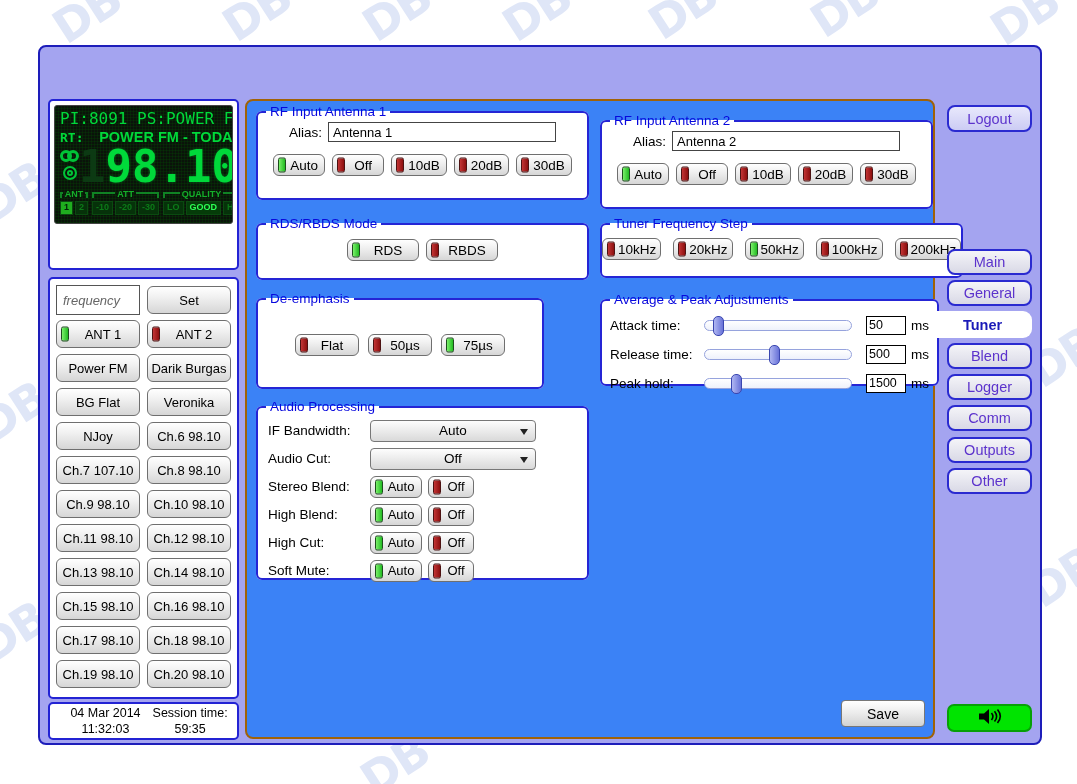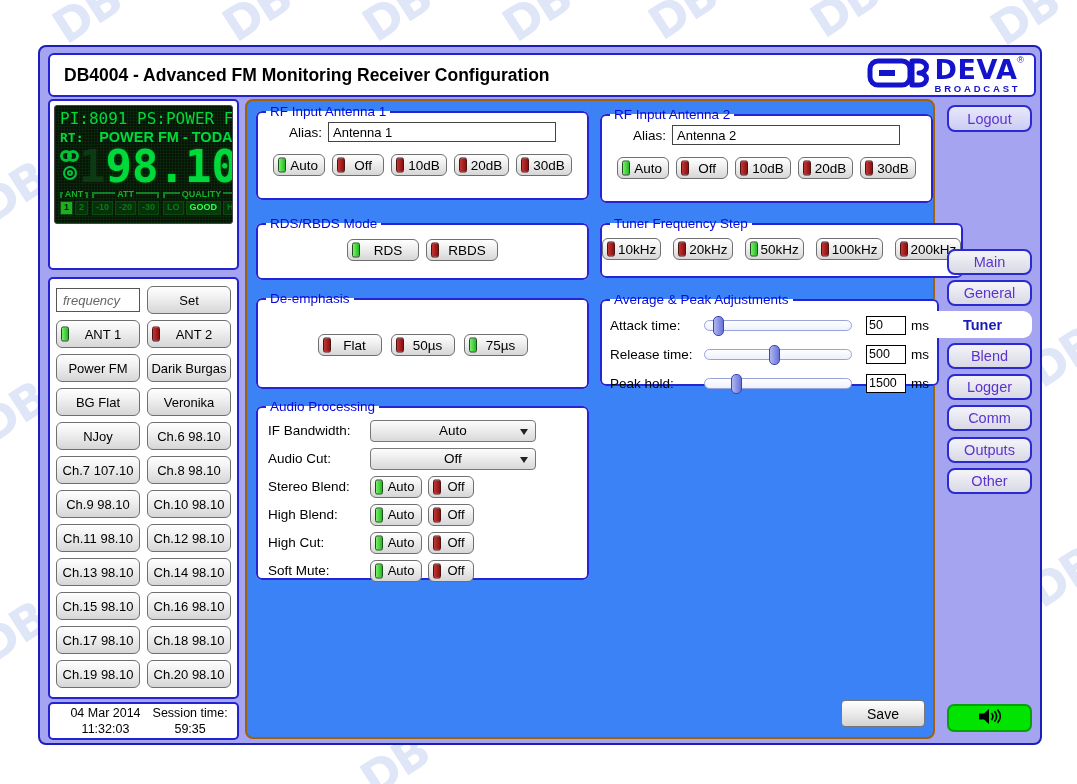--- a/index.html
+++ b/index.html
@@ -64,42 +64,42 @@
   .meters { margin-top:5px; }
   .meter-row { display:flex; align-items:center; height:16px; margin-top:2px; }
   .meter-label { width:40px; font-weight:bold; font-size:13px; color:#000; }
   .meter-bar { flex:1; height:13px; }
 
   .preset-panel { top:230px; height:422px; padding:7px 6px; display:grid;
                   grid-template-columns:1fr 1fr; gap:6px 7px; grid-auto-rows:28px; }
   .gbtn { font-family:"Liberation Sans",sans-serif; font-size:13px; color:#000;
           background:linear-gradient(#ffffff,#f0f0f0 40%,#d6d6d6); border:1px solid #6f6f6f;
           border-radius:6px; display:flex; align-items:center; justify-content:center; cursor:default; }
-  .freq-input { width:100%; height:24px; align-self:center; border:1px solid #555; font-size:13px;
+  .freq-input { width:100%; height:30px; align-self:center; border:1px solid #555; font-size:13px;
                 padding:0 6px; font-family:"Liberation Sans",sans-serif; }
   .freq-input::placeholder { font-style:italic; color:#666; }
   .ledbtn { position:relative; padding-left:16px; padding-right:6px; }
   .led { position:absolute; left:4px; top:50%; transform:translateY(-50%); width:8px; height:15px;
          border-radius:2px; }
   .led.green { background:linear-gradient(90deg,#7bf06a,#22bb22); border:1px solid #1d4d1d; }
   .led.red   { background:linear-gradient(90deg,#c23535,#8d0f0f); border:1px solid #4d1212; }
 
   .clock-panel { top:655px; height:38px; display:flex; align-items:center; justify-content:center;
                  gap:12px; font-size:12.5px; color:#000; text-align:center; line-height:1.3; }
 
   
   .main { position:absolute; left:205px; top:52px; width:690px; height:640px; background:#3b82f6;
           border:2px solid #a16207; border-radius:8px; z-index:2; }
   fieldset { position:absolute; border:2px solid #2525d5; border-radius:6px; background:#fff; }
   legend { color:#0707dd; font-size:13.5px; padding:0 4px; margin-left:8px; white-space:nowrap; }
   .fs-rf1 { left:9px;  top:3px;   width:333px; height:96px; }
-  .fs-rf2 { left:353px; top:6px;  width:333px; height:96px; }
+  .fs-rf2 { left:353px; top:12px;  width:333px; height:96px; }
   .fs-rds { left:9px;  top:115px; width:333px; height:64px; }
   .fs-step{ left:353px; top:115px; width:333px; height:62px; }
-  .fs-de  { left:9px;  top:190px; width:333px; height:98px; }
+  .fs-de  { left:9px;  top:190px; width:288px; height:98px; }
   .fs-ap  { left:353px; top:191px; width:333px; height:94px; }
   .fs-au  { left:9px;  top:298px; width:333px; height:181px; }
   .alias-row { display:flex; align-items:center; justify-content:center; gap:6px; margin-top:3px; }
   .alias-row label { font-size:13.5px; }
   .alias-input { width:228px; height:20px; border:1px solid #444; font-size:13px; padding:0 4px;
                  font-family:"Liberation Sans",sans-serif; }
   .btn-row { display:flex; justify-content:center; gap:7px; margin-top:12px; }
   .btn-row .gbtn { height:22px; font-size:13.5px; }
   .fs-rds .btn-row { margin-top:8px; }
   .fs-rds .gbtn { min-width:72px; }
@@ -159,36 +159,20 @@
   <span class="wm" style="left:990px;top:-12px">DB</span>
   <span class="wm" style="left:-22px;top:165px">DB</span>
   <span class="wm" style="left:-22px;top:385px">DB</span>
   <span class="wm" style="left:-22px;top:605px">DB</span>
   <span class="wm" style="left:1028px;top:330px">DB</span>
   <span class="wm" style="left:1028px;top:550px">DB</span>
   <span class="wm" style="left:360px;top:738px">DB</span>
 
   <div class="window">
 
-    <div class="header">
-      <div class="title">DB4004 - Advanced FM Monitoring Receiver Configuration</div>
-      <div class="logo">
-        <span>
-          <svg width="64" height="34" viewBox="0 0 64 34">
-            <rect x="3" y="5" width="40" height="24" rx="8" fill="none" stroke="#1313cc" stroke-width="5"></rect>
-            <rect x="12" y="14" width="16" height="6" fill="#1313cc"></rect>
-            <path d="M45 5 h7 a7.5 6 0 0 1 0 12 a7.5 6 0 0 1 0 12 h-7 z" fill="none" stroke="#1313cc" stroke-width="5" stroke-linejoin="round"></path>
-          </svg>
-        </span>
-        <div class="logo-text">
-          <div><span class="logo-deva">DEVA</span><span class="logo-reg">®</span></div>
-          <div class="logo-bc">BROADCAST</div>
-        </div>
-      </div>
-    </div>
 
     <div class="panel lcd-panel">
       <div class="lcd-screen">
         <div class="lcd-row1">
           <span>PI:</span><span>8091</span>
           <span>PS:</span><span>POWER FM</span>
         </div>
         <div class="lcd-row2">
           <span>RT:</span>&nbsp;
           <span class="rt-val">POWER FM - TODA</span>

